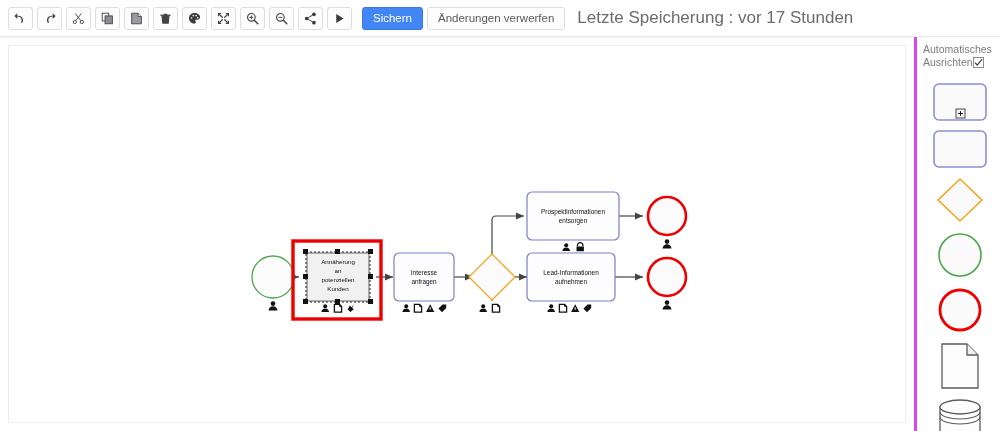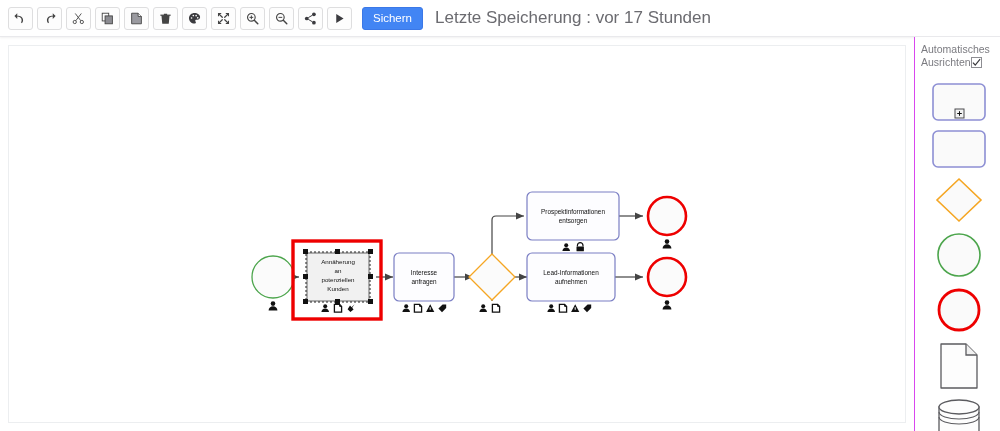--- a/index.html
+++ b/index.html
@@ -64,21 +64,21 @@
     border: 1px solid #eceef0;
     overflow: hidden;
   }
   #diagram { position: absolute; left: 0; top: 0; width: 898px; height: 378px; }
 
   
   #sidebar {
     position: absolute; left: 914px; top: 37px;
     width: 86px; height: 394px;
     background: #ffffff;
-    border-left: 1px solid #d946ef;
+    border-left: 3px solid #d946ef;
     padding: 4px 4px 0 6px;
   }
   #autoalign {
     font-size: 10.5px; color: #7b7b80; line-height: 13px;
     padding-top: 2px;
   }
   #autoalign .row2 { display: flex; align-items: center; gap: 0; }
   .chk {
     width: 11px; height: 11px; border: 1px solid #8d8d92; background: #fff;
     display: inline-flex; align-items: center; justify-content: center;
@@ -191,20 +191,21 @@
 
     <div class="tb-btn" title="Starten">
       <svg width="13" height="13" viewBox="0 0 16 16">
           <path d="M4 2.5l9 5.5-9 5.5z" fill="#3b3b3f"></path>
         </svg>
     </div>
 
     <div class="tb-sep"></div>
 
     <button class="tb-text-btn primary">Sichern</button>
+    <button class="tb-text-btn">Änderungen verwerfen</button>
     <span id="save-status">Letzte Speicherung : vor 17 Stunden</span>
   </div>
 
   <div id="canvas-wrap">
     <svg id="diagram" viewBox="0 0 898 378">
       <defs>
         <marker id="arrow" markerWidth="8" markerHeight="8" refX="7" refY="3" orient="auto">
           <path d="M0,0 L7,3 L0,6 z" fill="#444"></path>
         </marker>
       </defs>

